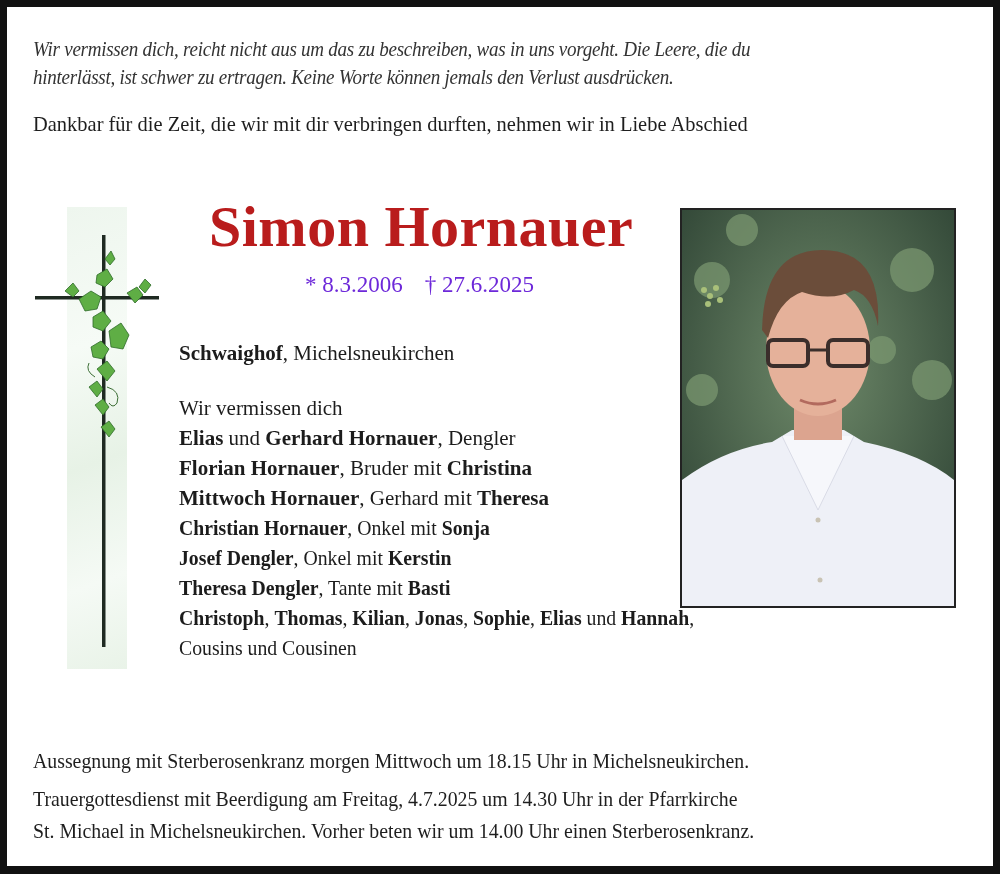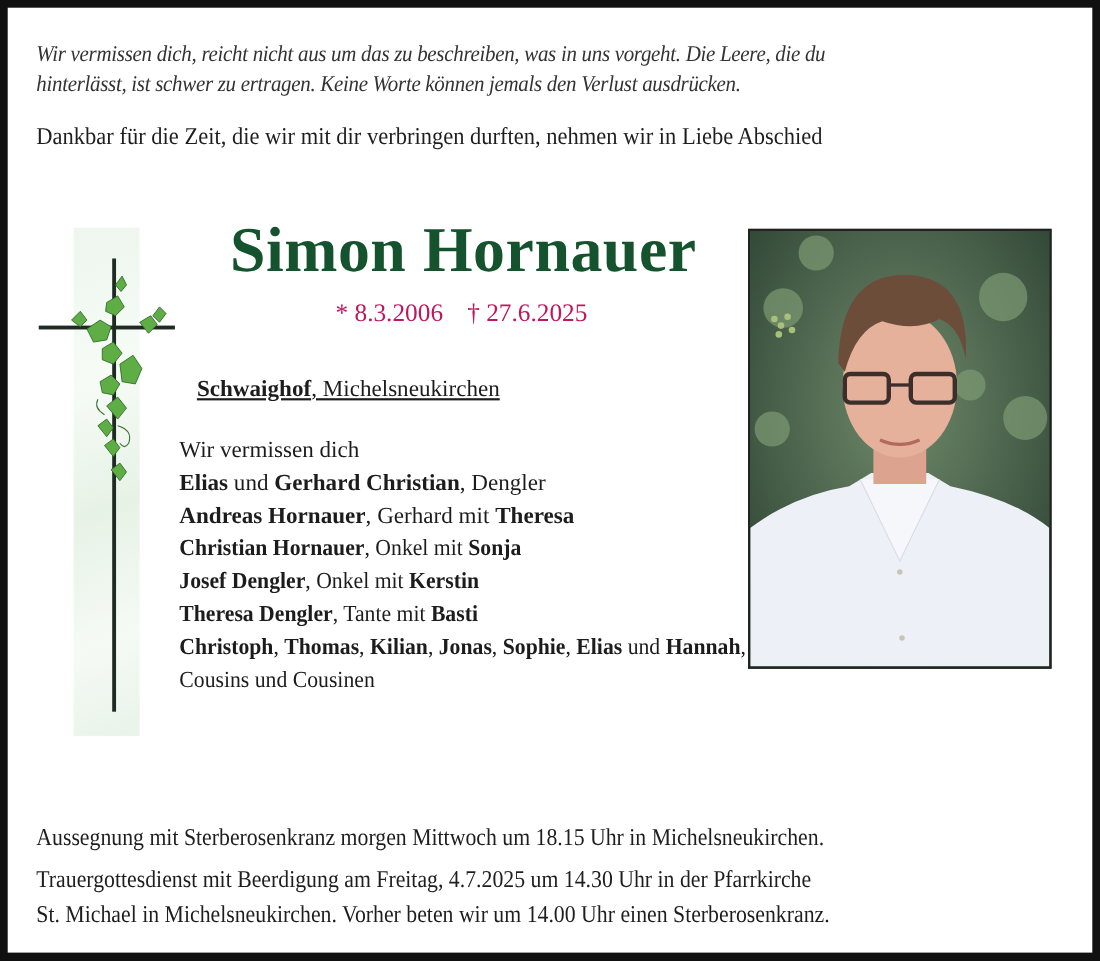--- a/index.html
+++ b/index.html
@@ -1,25 +1,25 @@
 <!DOCTYPE html>
 <html><head>
 <meta charset="utf-8">
 <style>
   html, body { margin: 0; padding: 0; background: #111; }
   body { width: 1000px; height: 874px; position: relative; overflow: hidden; font-family: "Liberation Serif", "DejaVu Serif", serif; color: #1c1c1c; }
   .frame { position: absolute; left: 7px; top: 7px; width: 986px; height: 859px; background: #fff; }
   .abs { position: absolute; white-space: nowrap; }
   .intro { left: 26px; top: 28px; font-style: italic; font-size: 20.5px; line-height: 28px; color: #333; letter-spacing: -0.3px; transform: scaleX(0.93); transform-origin: left top; }
   .thanks { left: 26px; top: 104px; font-size: 22px; color: #1e1e1e; transform: scaleX(0.93); transform-origin: left top; }
-  .name { left: 202px; top: 186px; font-size: 58px; font-weight: bold; color: #14532d; letter-spacing: 0.5px; }
-  .dates { left: 298px; top: 265px; font-size: 23px; color: #be185d; }
+  .name { left: 202px; top: 186px; font-size: 58px; font-weight: bold; color: #b91c1c; letter-spacing: 0.5px; }
+  .dates { left: 298px; top: 265px; font-size: 23px; color: #6d28d9; }
   .dates .sep { display: inline-block; width: 22px; }
-  .place { left: 172px; top: 334px; font-size: 21px; text-decoration: underline; }
-  .mourners { left: 156px; top: 386px; font-size: 21px; line-height: 30px; }
+  .place { left: 172px; top: 334px; font-size: 21px; }
+  .mourners { left: 172px; top: 386px; font-size: 21px; line-height: 30px; }
   .mourners .line { display: block; white-space: nowrap; }
   .mourners .line.cond { transform: scaleX(0.94); transform-origin: left center; }
   b { font-weight: bold; }
   .service { left: 26px; top: 738px; font-size: 22px; line-height: 32px; color: #1e1e1e; transform: scaleX(0.9); transform-origin: left top; }
   .service .p1 { display: block; margin-bottom: 6px; }
   .service .p2 { display: block; }
   .cross-wrap { left: 60px; top: 200px; width: 60px; height: 462px; background: linear-gradient(160deg, #eef6ee 0%, #f6fbf6 30%, #e7f2e6 55%, #f5faf5 80%, #e9f3e8 100%); }
   .photo { left: 673px; top: 201px; width: 272px; height: 396px; border: 2px solid #222; overflow: hidden; background: #3f5a45; }
 </style>
 </head>
@@ -64,22 +64,23 @@
     <span>* 8.3.2006</span><span class="sep"></span><span>† 27.6.2025</span>
   </div>
 
   <div class="abs place">
     <b>Schwaighof</b><span>, Michelsneukirchen</span>
   </div>
 
   <div class="abs mourners">
     <span class="line">Wir vermissen dich</span>
     <div id="mourner-lines">
-        <span class="line"><b>Elias</b><span> und </span><b>Gerhard Christian</b><span>, Dengler</span></span>
-        <span class="line"><b>Andreas Hornauer</b><span>, Gerhard mit </span><b>Theresa</b></span>
+        <span class="line"><b>Elias</b><span> und </span><b>Gerhard Hornauer</b><span>, Dengler</span></span>
+        <span class="line"><b>Florian Hornauer</b><span>, Bruder mit </span><b>Christina</b></span>
+        <span class="line"><b>Mittwoch Hornauer</b><span>, Gerhard mit </span><b>Theresa</b></span>
         <span class="line cond"><b>Christian Hornauer</b><span>, Onkel mit </span><b>Sonja</b></span>
         <span class="line cond"><b>Josef Dengler</b><span>, Onkel mit </span><b>Kerstin</b></span>
         <span class="line cond"><b>Theresa Dengler</b><span>, Tante mit </span><b>Basti</b></span>
         <span class="line cond"><b>Christoph</b><span>, </span><b>Thomas</b><span>, </span><b>Kilian</b><span>, </span><b>Jonas</b><span>, </span><b>Sophie</b><span>, </span><b>Elias</b><span> und </span><b>Hannah</b><span>,</span></span>
         <span class="line cond"><span>Cousins und Cousinen</span></span>
       </div>
   </div>
 
   <div class="abs photo">
     <svg width="272" height="396" viewBox="0 0 272 396">

